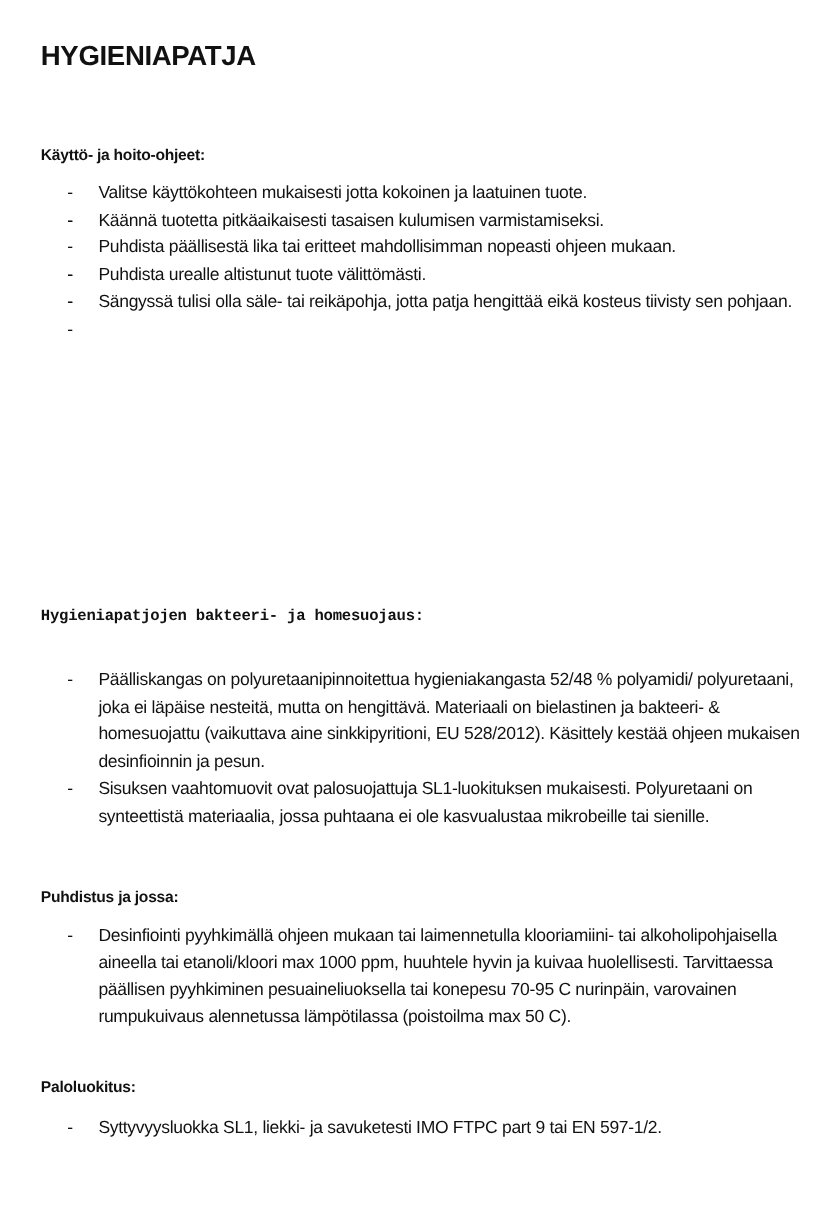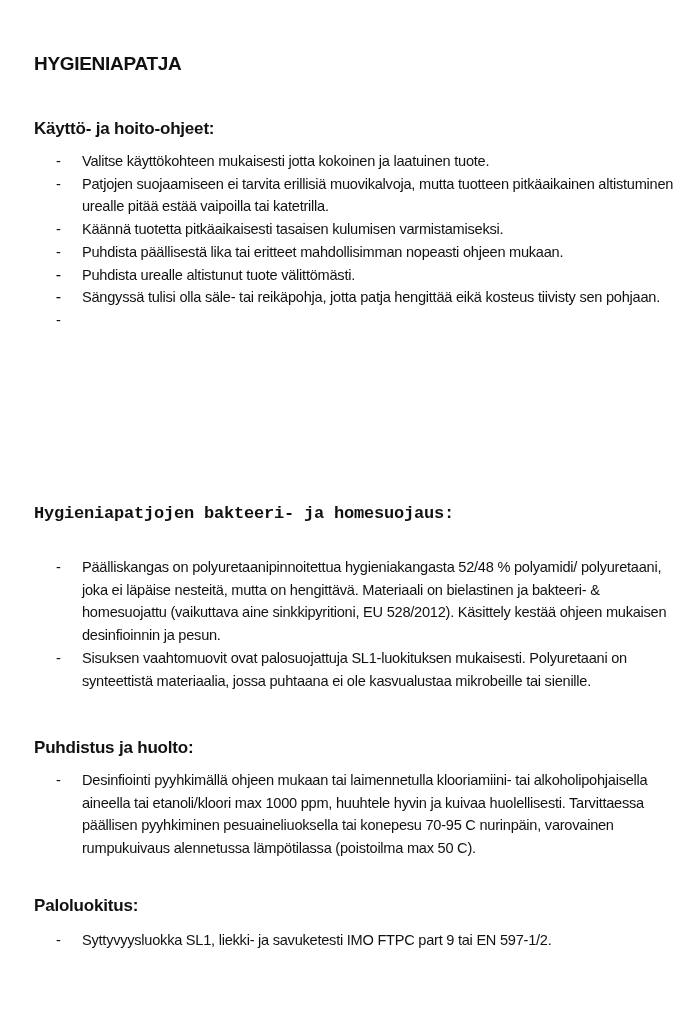--- a/index.html
+++ b/index.html
@@ -1,51 +1,51 @@
 <!DOCTYPE html>
 <html><head>
 <meta charset="utf-8">
 <style>
   html, body { margin: 0; padding: 0; background: #ffffff; }
   body { width: 695px; height: 1013px; position: relative; overflow: hidden;
          font-family: "Liberation Sans", sans-serif; color: #111111; }
-  .title { position: absolute; left: 34px; top: 50px; font-size: 19px; font-weight: bold;
+  .title { position: absolute; left: 34px; top: 32px; font-size: 23px; font-weight: bold;
            letter-spacing: -0.3px; margin: 0; line-height: 28px; }
-  .section-heading { position: absolute; left: 34px; font-size: 17px; font-weight: bold;
+  .section-heading { position: absolute; left: 34px; font-size: 13px; font-weight: bold;
                      margin: 0; line-height: 22px; letter-spacing: -0.2px; }
   .list { position: absolute; left: 0; width: 695px; margin: 0; padding: 0; list-style: none; }
   .list li { position: relative; padding-left: 82px; padding-right: 12px; font-size: 14.6px;
              line-height: 22.7px; letter-spacing: -0.25px; }
   .list li .dash { position: absolute; left: 56px; top: 0; }
 </style>
 </head>
 <body>
 
 <h1 class="title">HYGIENIAPATJA</h1>
 
 <h2 class="section-heading" style="top:118px;">Käyttö- ja hoito-ohjeet:</h2>
 <ul class="list" style="top:150px;">
   <li><span class="dash">-</span><span>Valitse käyttökohteen mukaisesti jotta kokoinen ja laatuinen tuote.</span></li>
-  <li><span class="dash">-</span><span>Patjojen suojaamiseen ei tarvita erillisiä muovikalvoja, mutta tuotteen pitkäaikainen altistuminen urealle pitää estää vaipoilla tai katetrilla.</span></li>
+  <li><span class="dash">-</span></li>
   <li><span class="dash">-</span><span>Käännä tuotetta pitkäaikaisesti tasaisen kulumisen varmistamiseksi.</span></li>
   <li><span class="dash">-</span><span>Puhdista päällisestä lika tai eritteet mahdollisimman nopeasti ohjeen mukaan.</span></li>
   <li><span class="dash">-</span></li>
   <li><span class="dash">-</span><span>Puhdista urealle altistunut tuote välittömästi.</span></li>
   <li><span class="dash">-</span></li>
   <li><span class="dash">-</span><span>Sängyssä tulisi olla säle- tai reikäpohja, jotta patja hengittää eikä kosteus tiivisty sen pohjaan.</span></li>
   <li><span class="dash">-</span></li>
 </ul>
 
 <h2 class="section-heading" style="top:503px;font-family:Liberation Mono, monospace;">Hygieniapatjojen bakteeri- ja homesuojaus:</h2>
 <ul class="list" style="top:556px;">
   <li><span class="dash">-</span><span>Päälliskangas on polyuretaanipinnoitettua hygieniakangasta 52/48 % polyamidi/ polyuretaani, joka ei läpäise nesteitä, mutta on hengittävä. Materiaali on bielastinen ja bakteeri- &amp; homesuojattu (vaikuttava aine sinkkipyritioni, EU 528/2012). Käsittely kestää ohjeen mukaisen desinfioinnin ja pesun.</span></li>
   <li><span class="dash">-</span><span>Sisuksen vaahtomuovit ovat palosuojattuja SL1-luokituksen mukaisesti. Polyuretaani on synteettistä materiaalia, jossa puhtaana ei ole kasvualustaa mikrobeille tai sienille.</span></li>
 </ul>
 
-<h2 class="section-heading" style="top:737px;">Puhdistus ja huolto:</h2>
+<h2 class="section-heading" style="top:737px;">Puhdistus ja jossa:</h2>
 <ul class="list" style="top:769px;">
   <li><span class="dash">-</span><span>Desinfiointi pyyhkimällä ohjeen mukaan tai laimennetulla klooriamiini- tai alkoholipohjaisella aineella tai etanoli/kloori max 1000 ppm, huuhtele hyvin ja kuivaa huolellisesti. Tarvittaessa päällisen pyyhkiminen pesuaineliuoksella tai konepesu 70-95 C nurinpäin, varovainen rumpukuivaus alennetussa lämpötilassa (poistoilma max 50 C).</span></li>
 </ul>
 
 <h2 class="section-heading" style="top:895px;">Paloluokitus:</h2>
 <ul class="list" style="top:929px;">
   <li><span class="dash">-</span><span>Syttyvyysluokka SL1, liekki- ja savuketesti IMO FTPC part 9 tai EN 597-1/2.</span></li>
 </ul>
 
 </body></html>

